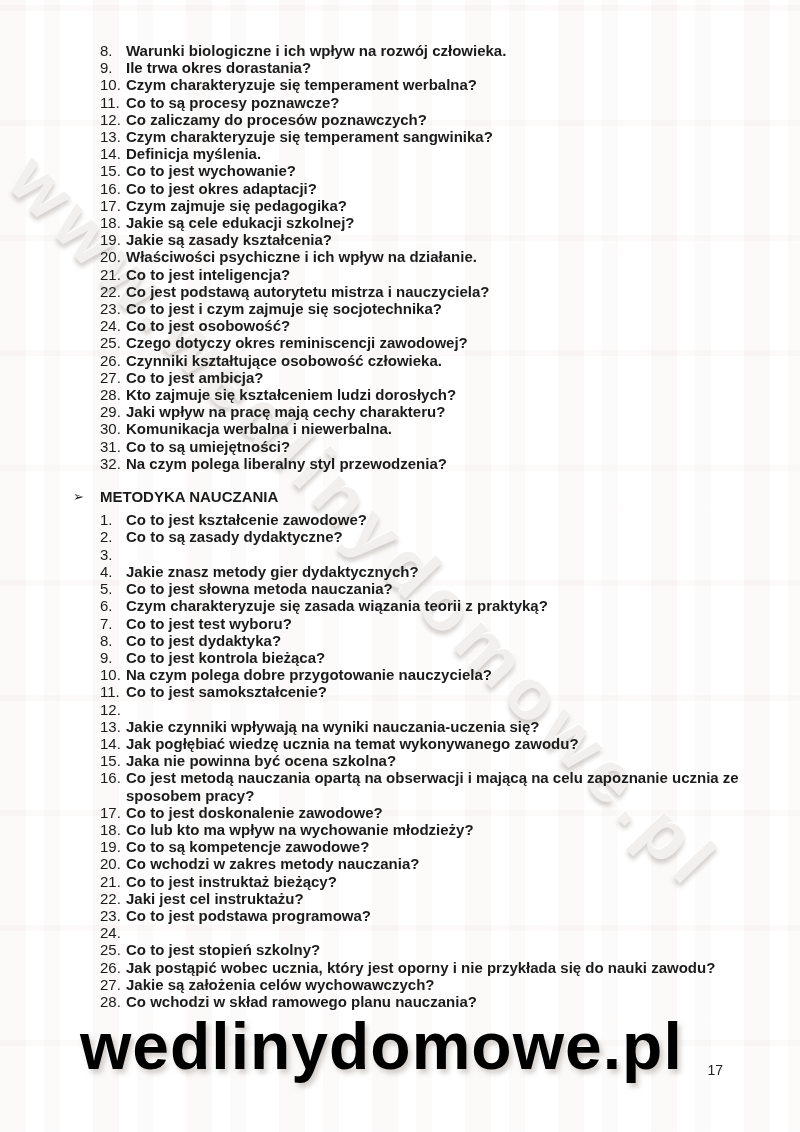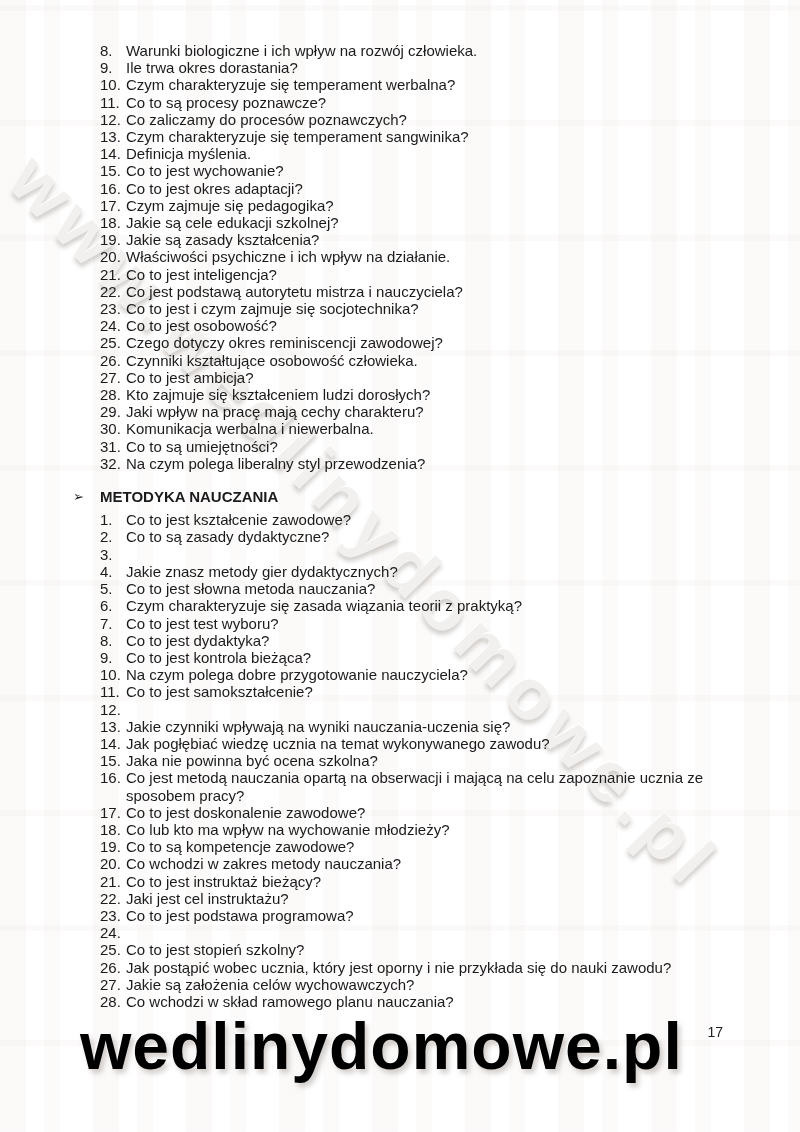--- a/index.html
+++ b/index.html
@@ -73,38 +73,39 @@
     display: flex;
     align-items: flex-start;
   }
   .qnum {
     flex: 0 0 26px;
     width: 26px;
   }
   .qtext {
     flex: 0 1 auto;
     max-width: 622px;
+    font-weight: bold;
   }
   .section-header {
     position: relative;
     margin-top: 16px;
     margin-bottom: 6px;
     font-weight: bold;
   }
   .bullet {
     position: absolute;
     left: -27px;
     top: 0;
     font-size: 13px;
     font-weight: normal;
   }
   .page-number {
     position: absolute;
     right: 77px;
-    top: 1024px;
+    top: 1062px;
     z-index: 2;
     font-size: 14px;
     color: #222222;
   }
 </style>
 </head>
 <body>
 
 <div class="page">
 

